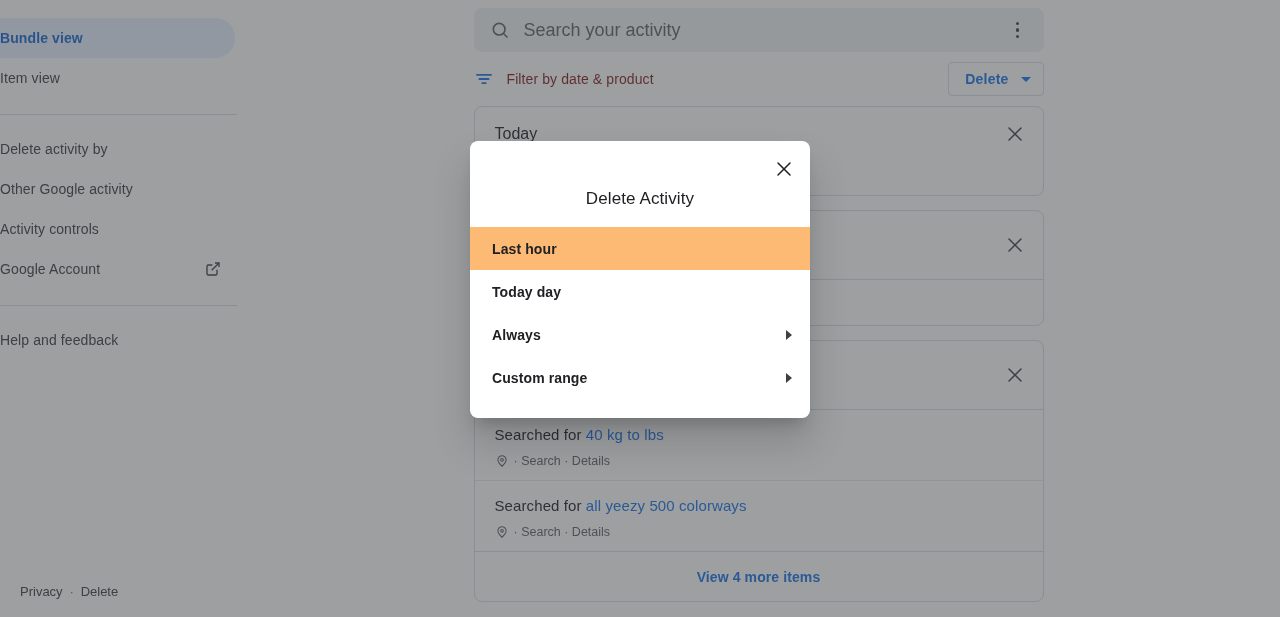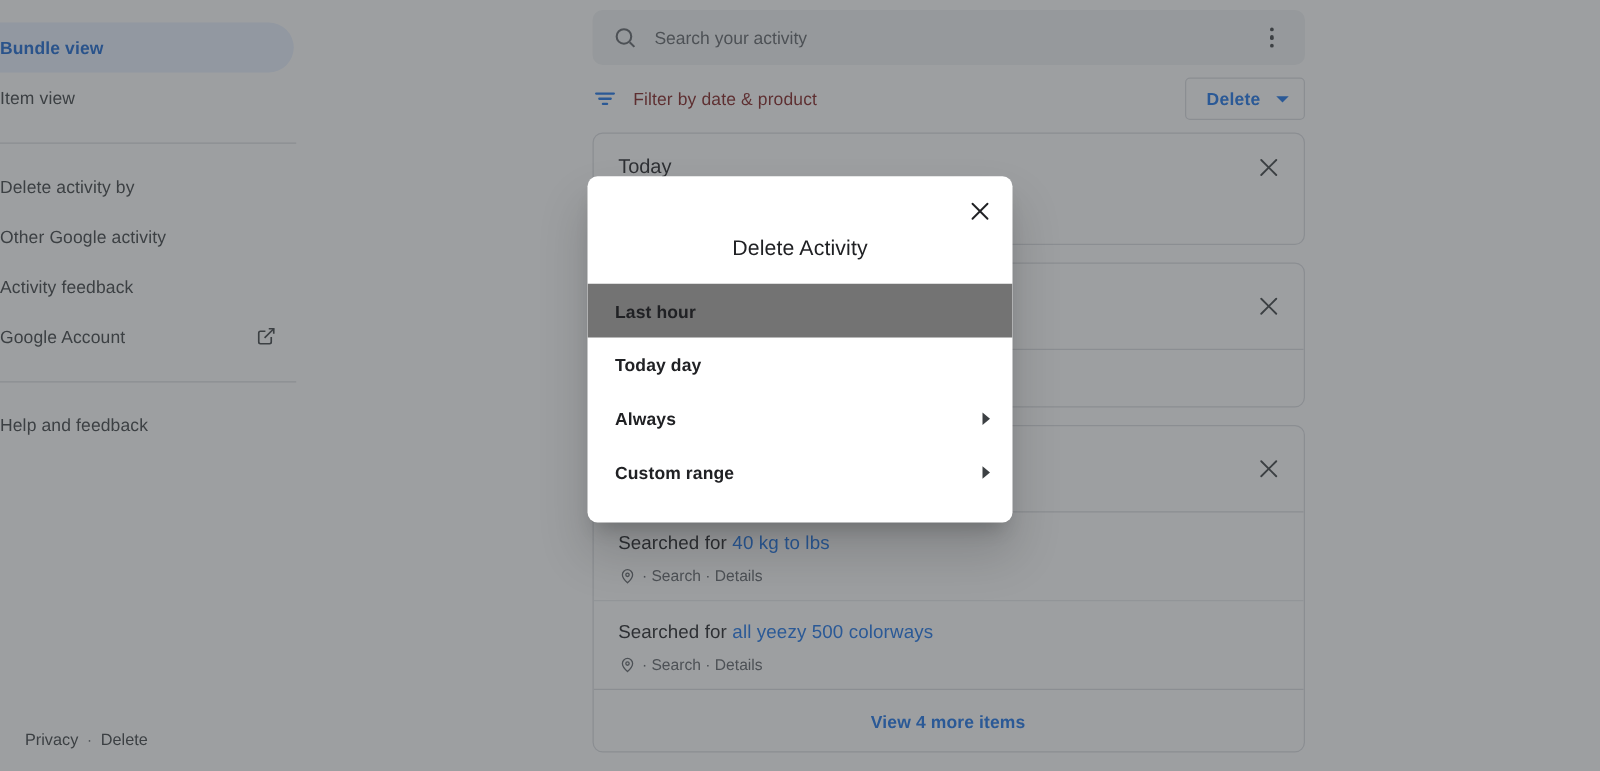--- a/index.html
+++ b/index.html
@@ -101,21 +101,21 @@
     padding: 0 14px 0 16px;
     gap: 14px;
   }
   .search-icon { width: 20px; height: 20px; color: #5f6368; flex: 0 0 20px; }
   .search-input {
     flex: 1;
     border: none;
     outline: none;
     background: transparent;
     font-family: "Liberation Sans", sans-serif;
-    font-size: 14px;
+    font-size: 18px;
     color: #404040;
   }
   .search-input::placeholder { color: #5f6368; }
   .kebab {
     width: 24px; height: 24px;
     display: flex; flex-direction: column;
     align-items: center; justify-content: center; gap: 3px;
     cursor: pointer;
   }
   .kebab i { width: 3.5px; height: 3.5px; border-radius: 50%; background: #3c4043; display: block; }
@@ -259,21 +259,21 @@
   .dlg-item {
     height: 43px;
     display: flex;
     align-items: center;
     padding: 0 18px 0 22px;
     font-size: 14px;
     color: #202124;
     cursor: pointer;
     letter-spacing: .1px;
   }
-  .dlg-item.hl { background: #737373; }
+  .dlg-item.hl { background: #fdba74; }
   .dlg-item-label { flex: 1; font-weight: bold; }
   .caret-right {
     width: 0; height: 0;
     border-top: 5px solid transparent;
     border-bottom: 5px solid transparent;
     border-left: 6px solid #3c4043;
   }
 </style>
 </head>
 <body>
@@ -293,21 +293,21 @@
 
       <div class="nav-divider"></div>
 
       <div class="nav-item">
         <span class="nav-label">Delete activity by</span>
       </div>
       <div class="nav-item">
         <span class="nav-label">Other Google activity</span>
       </div>
       <div class="nav-item">
-        <span class="nav-label">Activity feedback</span>
+        <span class="nav-label">Activity controls</span>
       </div>
       <div class="nav-item">
         <span class="nav-label">Google Account</span>
         <span class="ext-icon">
           <svg viewBox="0 0 24 24" width="16" height="16" fill="none" stroke="currentColor" stroke-width="2">
             <path d="M18 13v6a2 2 0 0 1-2 2H5a2 2 0 0 1-2-2V8a2 2 0 0 1 2-2h6"></path>
             <polyline points="15 3 21 3 21 9"></polyline>
             <line x1="10" y1="14" x2="21" y2="3"></line>
           </svg>
         </span>

